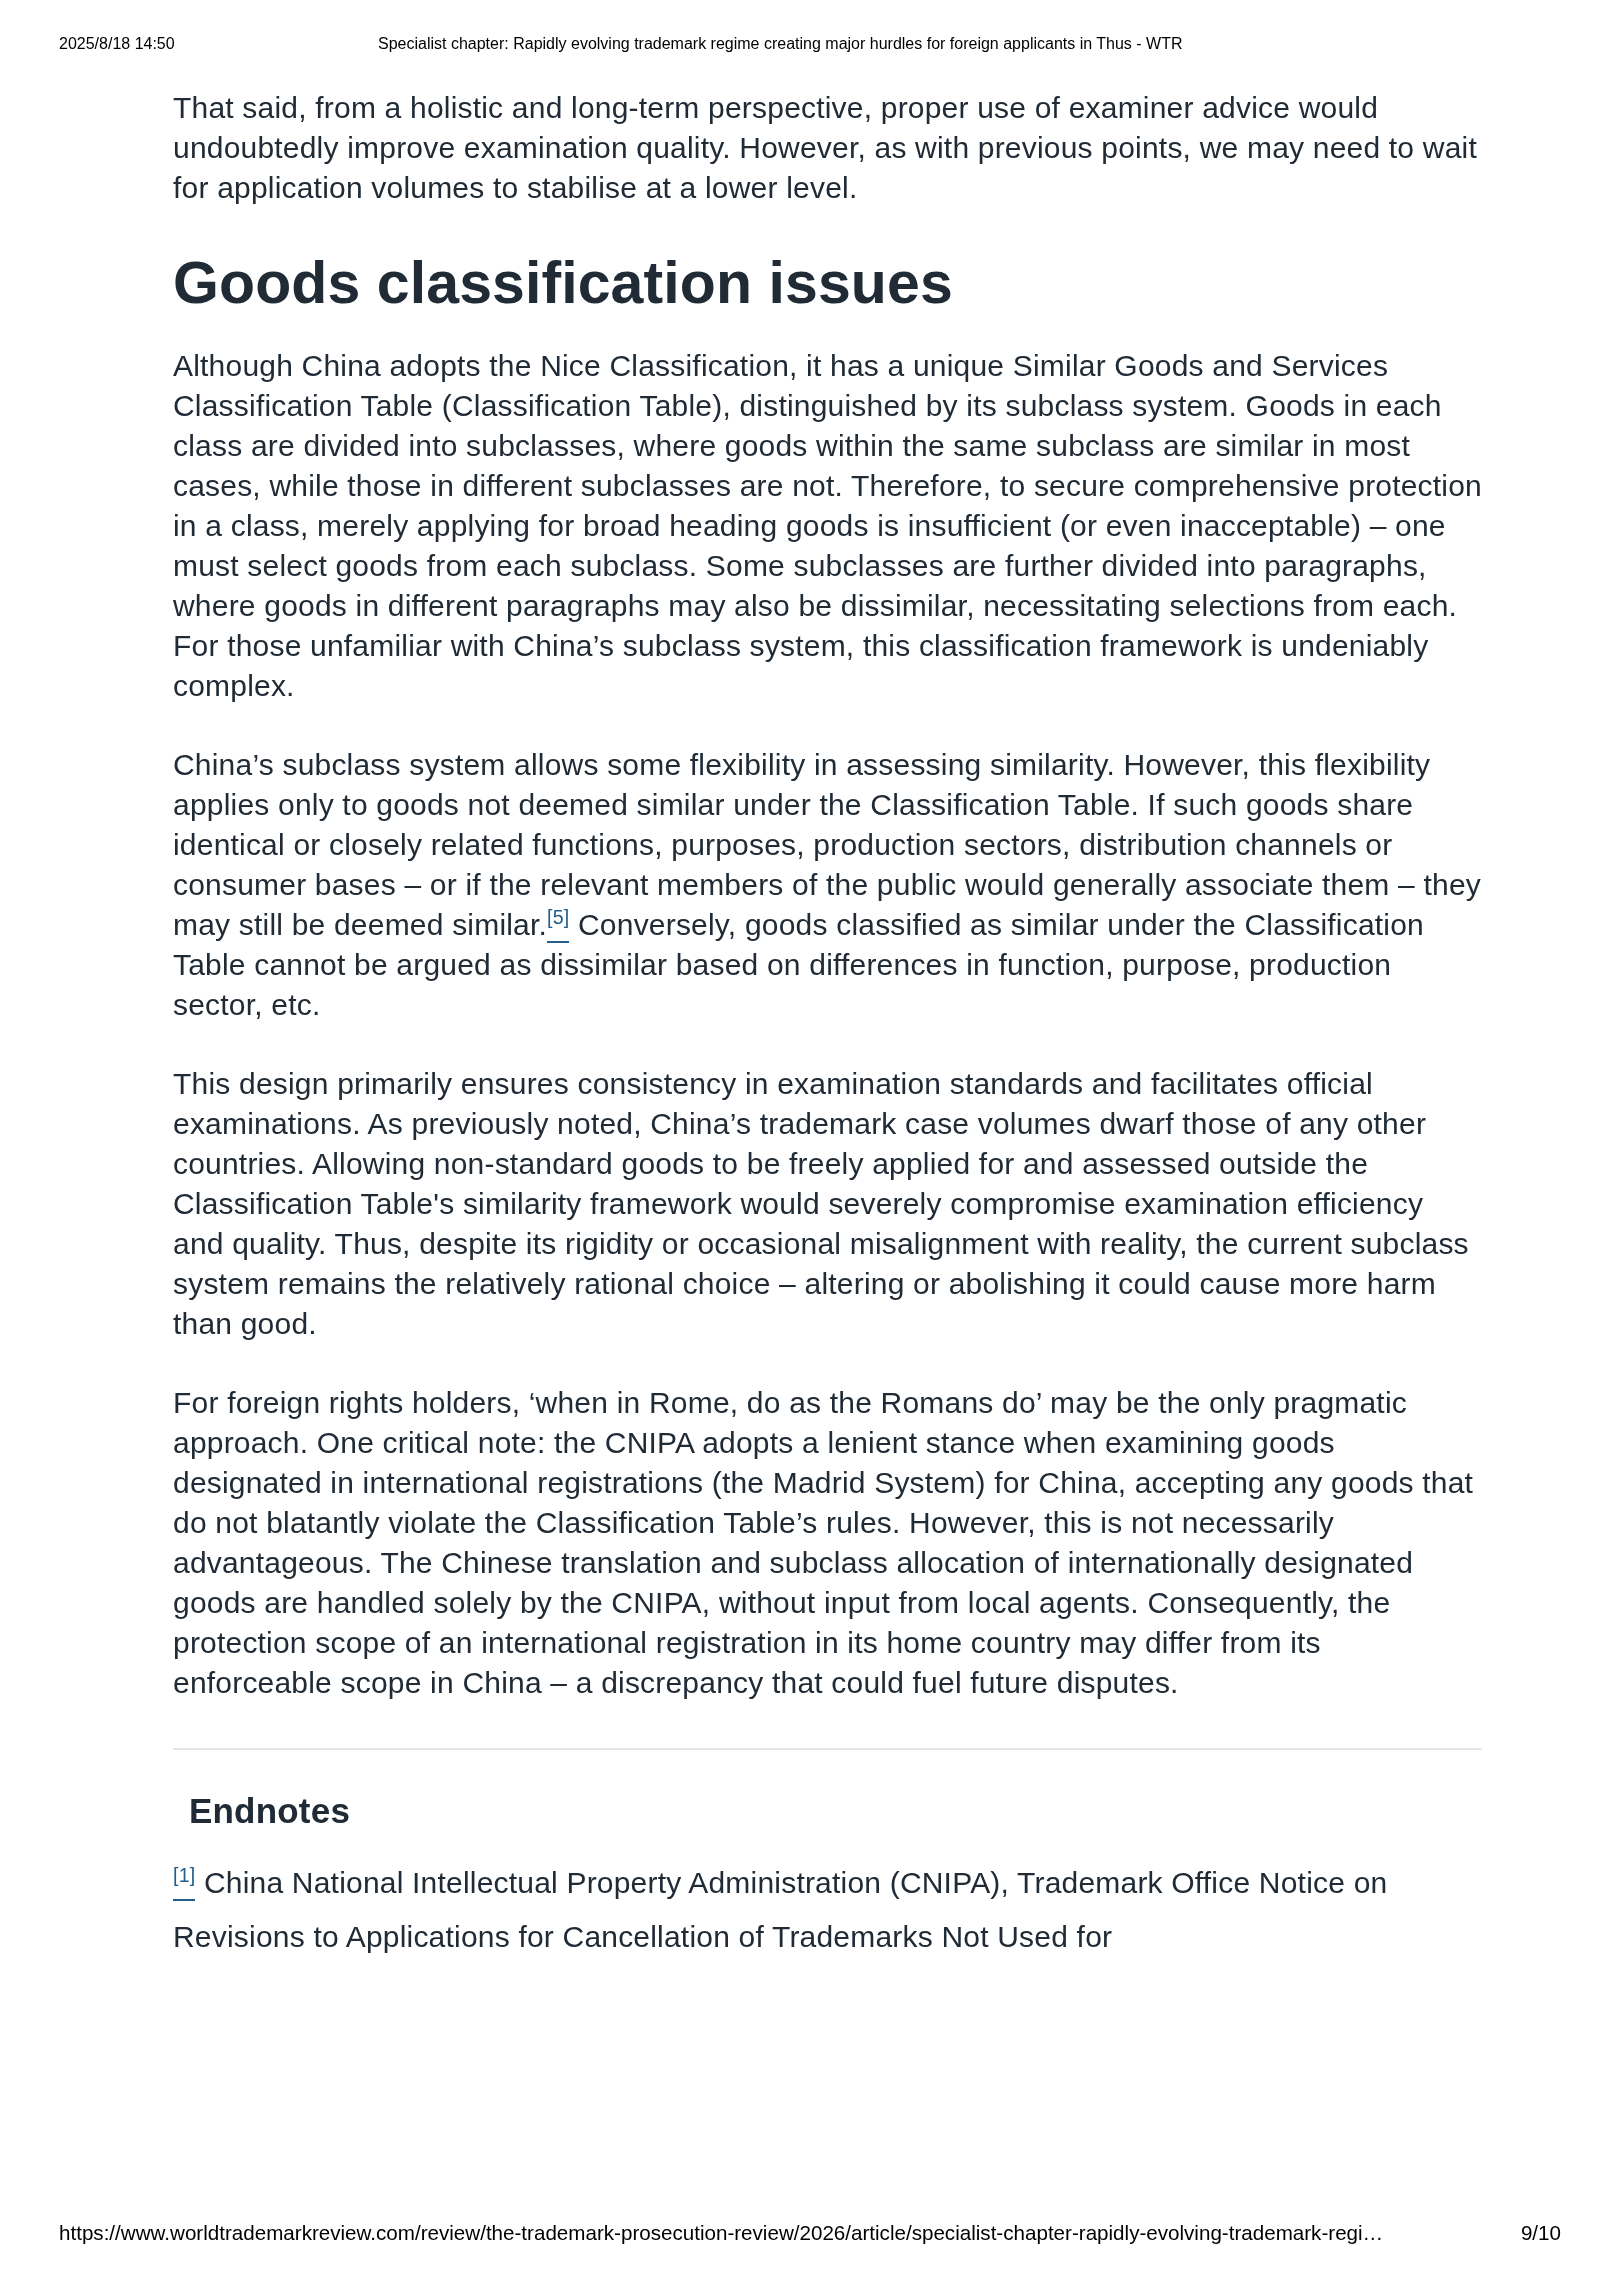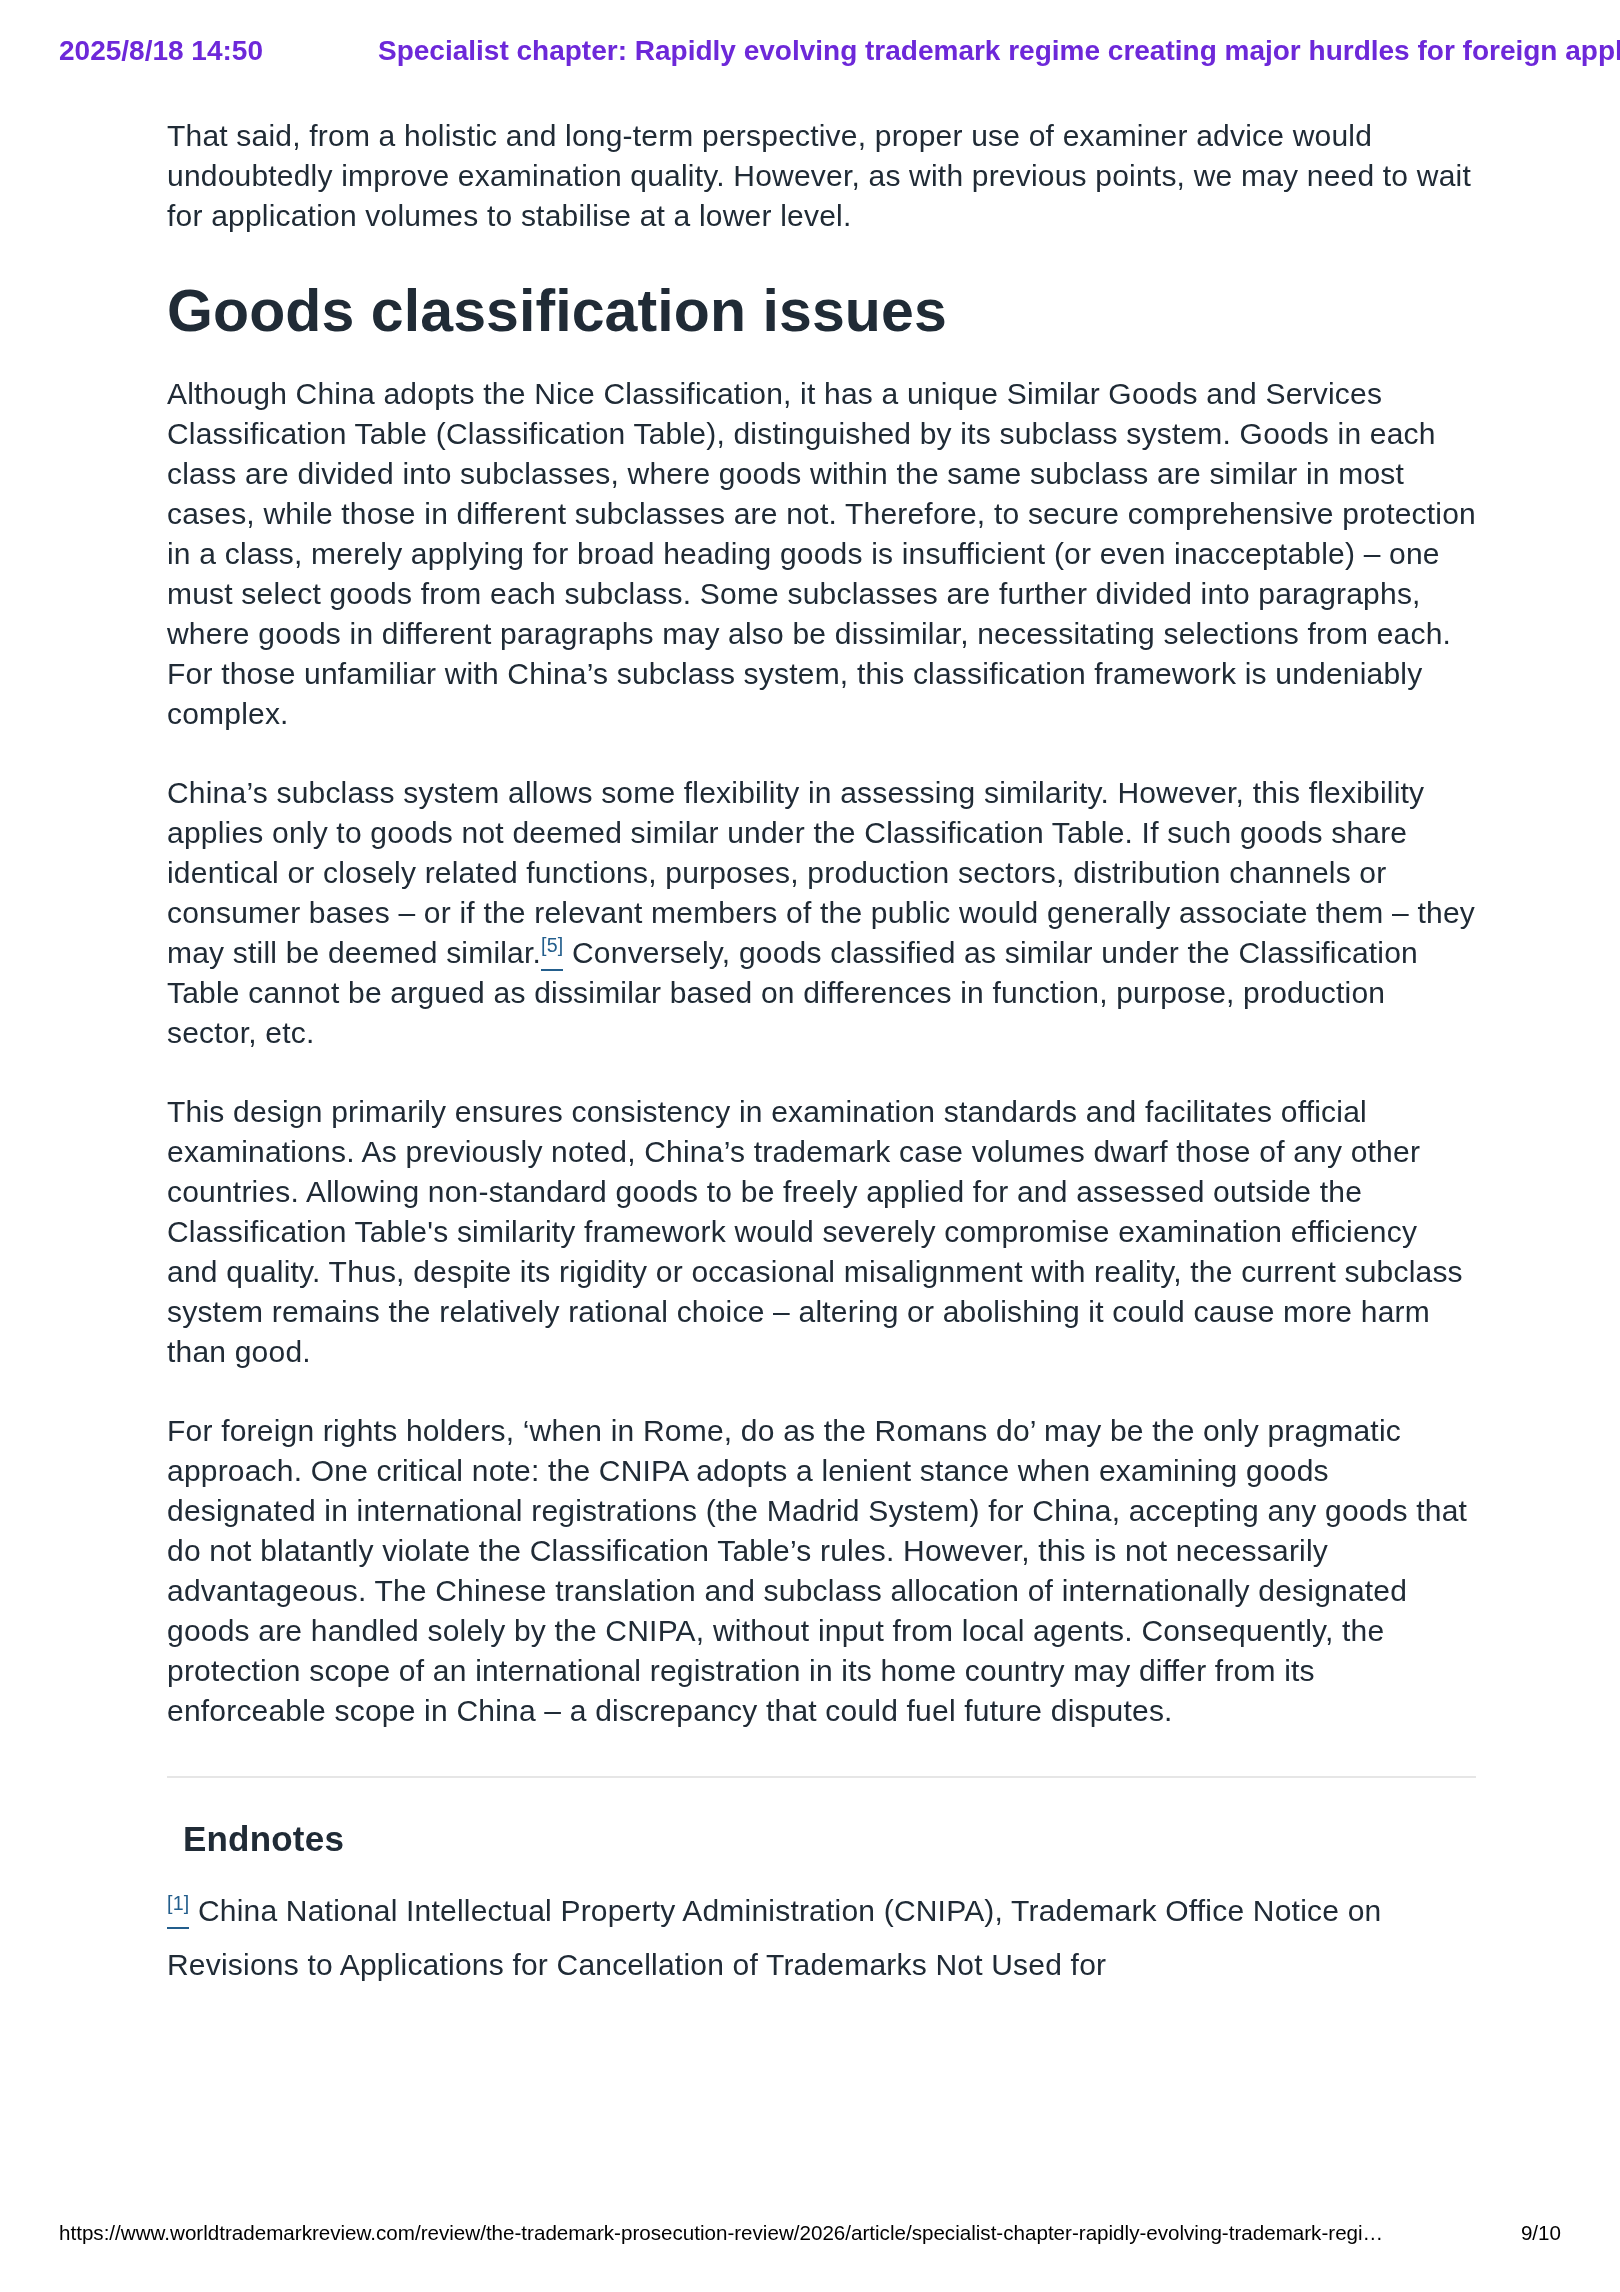--- a/index.html
+++ b/index.html
@@ -10,32 +10,31 @@
     background: #ffffff;
     overflow: hidden;
     font-family: "Liberation Sans", sans-serif;
     color: var(--ink, #202b36);
   }
   
   .print-header {
     position: absolute;
     top: 35px; left: 59px; right: 59px;
     height: 25.5px;
-    font-size: 28px;
-    color: #6d28d9;
-    font-weight: bold;
+    font-size: 16px;
+    color: #000000;
   }
   .ph-date { position: absolute; left: 0; top: 0; white-space: nowrap; }
   .ph-title { position: absolute; left: 319px; top: 0; white-space: nowrap; }
   
   .content {
     position: absolute;
-    left: 167px; top: 0;
+    left: 173px; top: 0;
     width: 1309px;
-    padding-top: 116px;
+    padding-top: 88px;
     font-size: 30px;
     line-height: 40px;
     letter-spacing: 0.2px;
     color: var(--ink, #202b36);
   }
   .body-p { margin: 0 0 39px 0; }
   .section-h {
     font-size: 59px;
     line-height: 51px;
     font-weight: bold;

